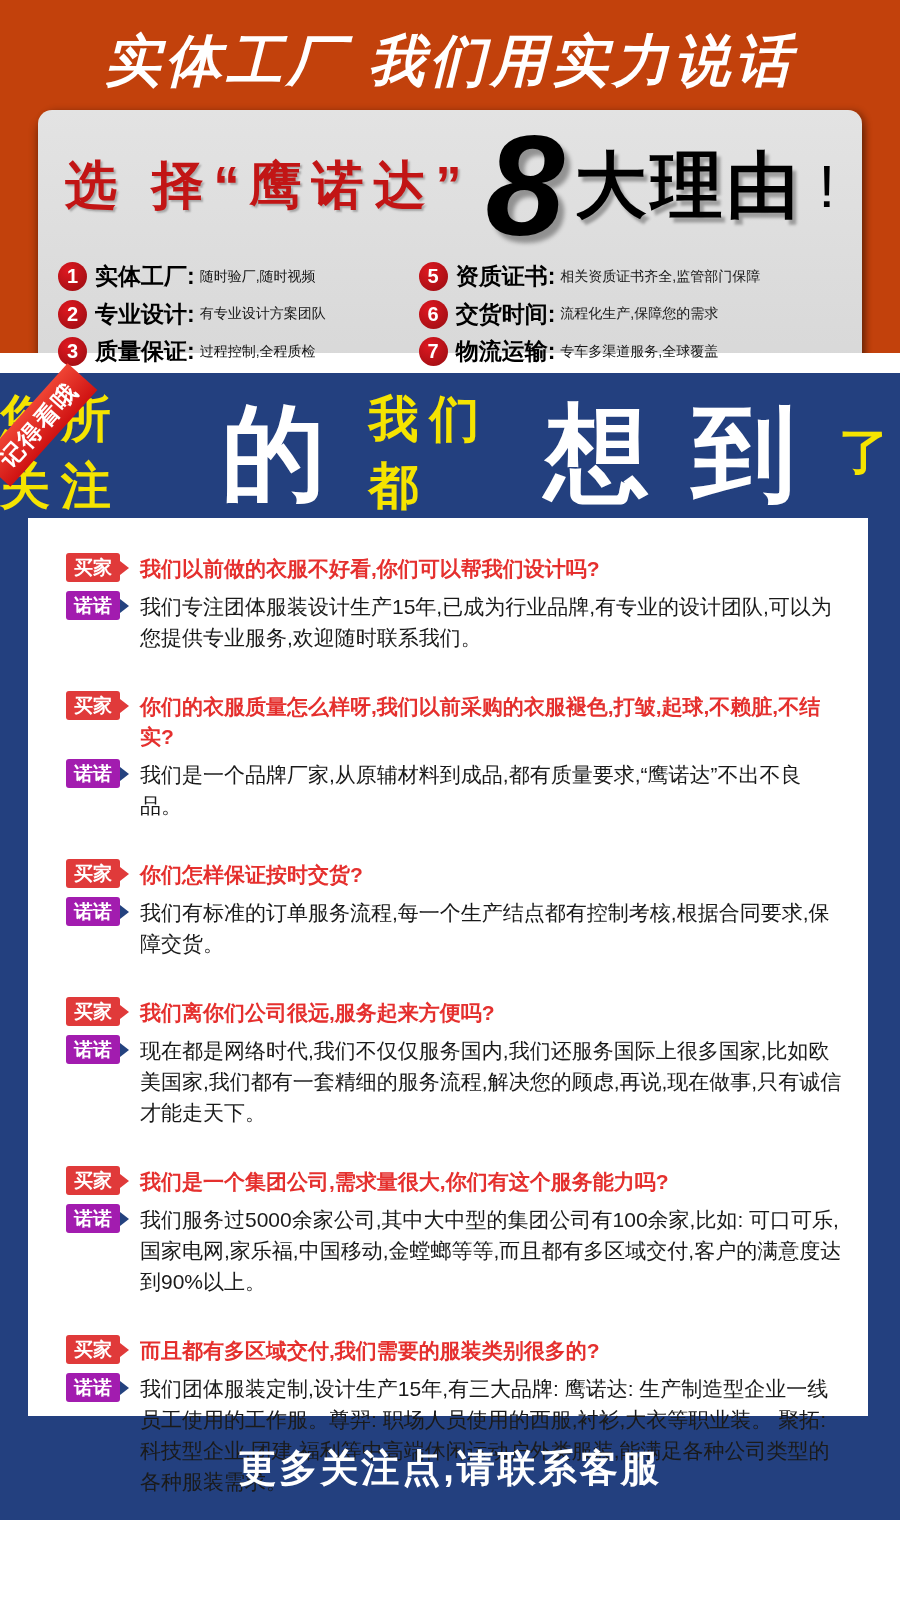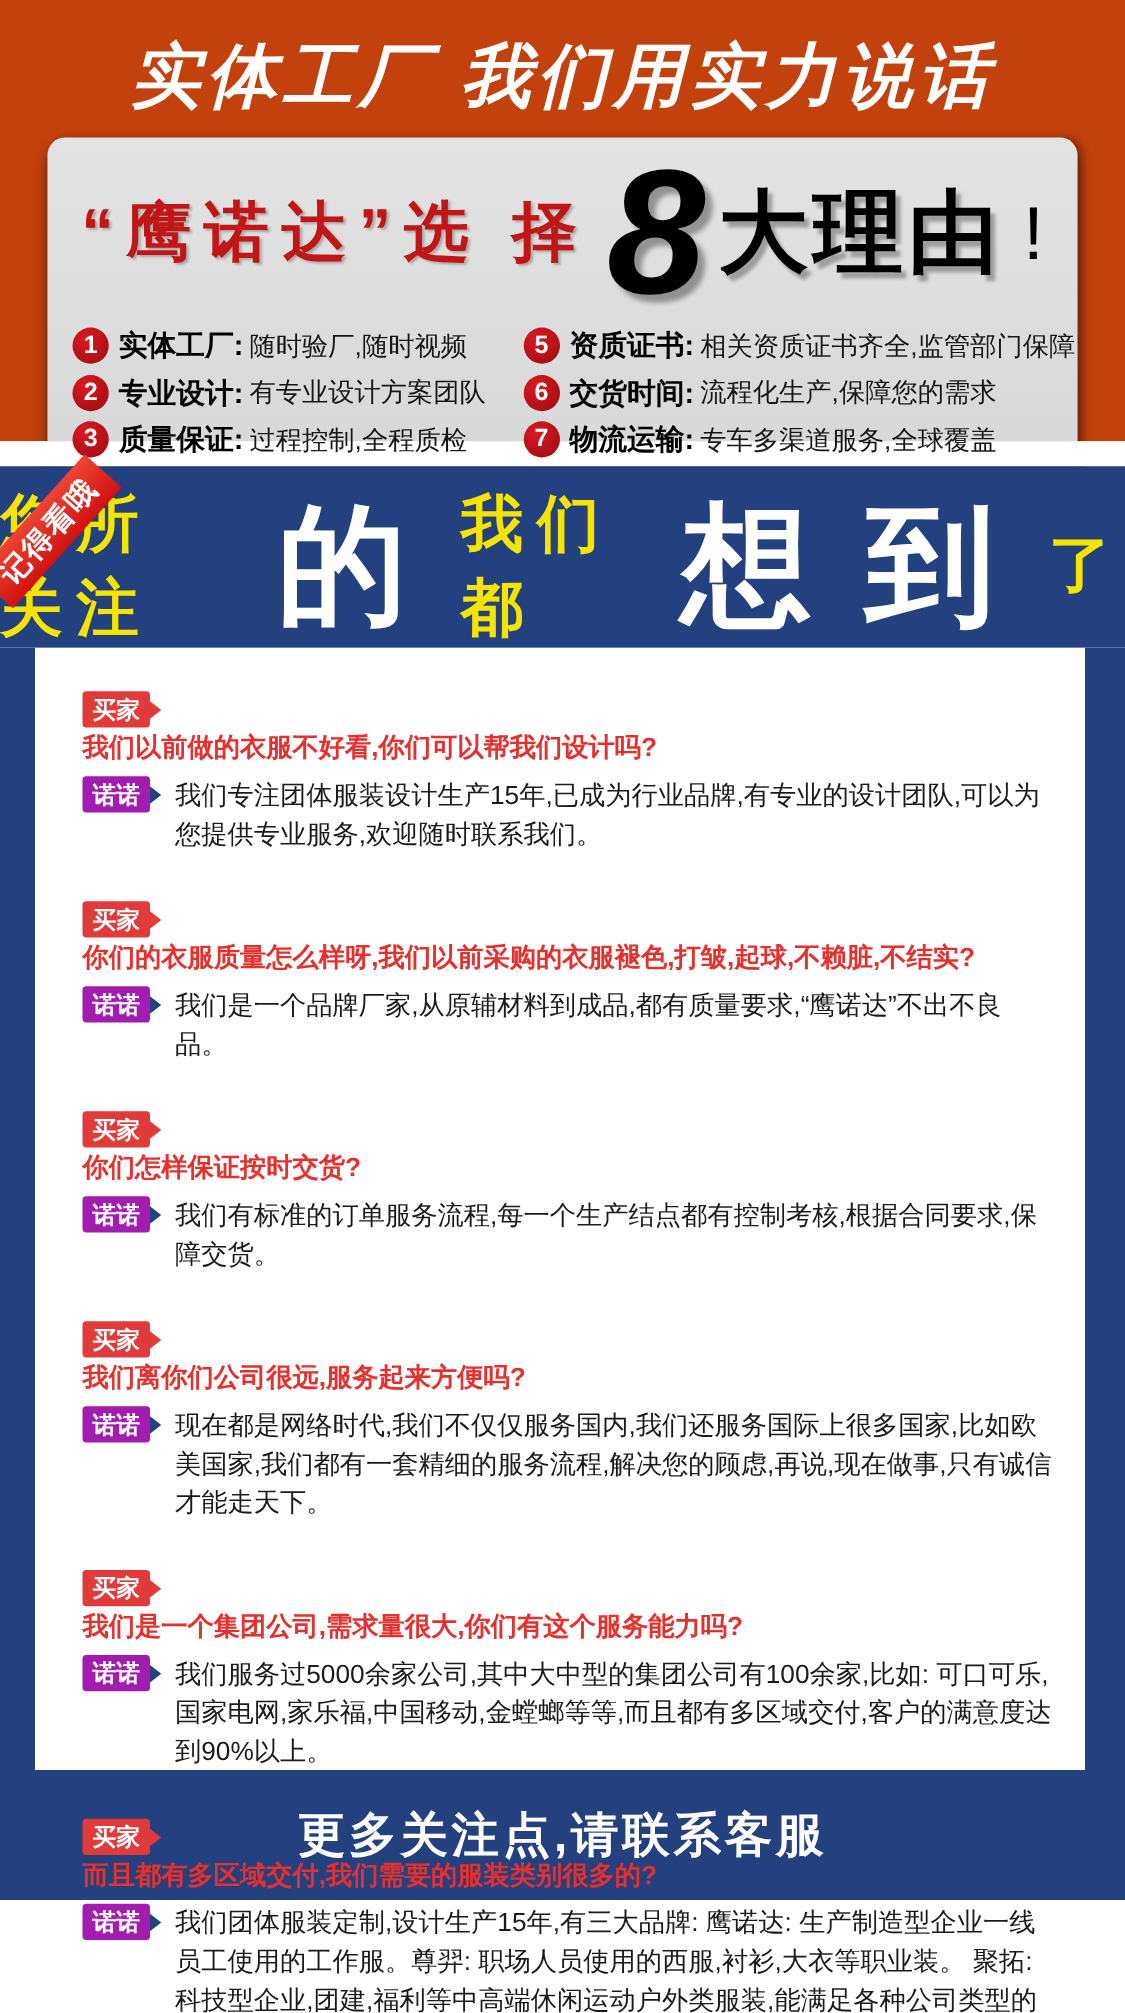--- a/index.html
+++ b/index.html
@@ -23,21 +23,21 @@
     text-shadow:4px 5px 3px rgba(0,0,0,.3);}
   .ct-bang{color:#000;font-size:60px;font-weight:400;margin-left:16px;}
   .reasons-grid{display:grid;grid-template-columns:46% 54%;grid-template-rows:repeat(4,1fr);
     grid-auto-flow:column;height:150px;margin-top:2px;}
   .reason{display:flex;align-items:center;white-space:nowrap;}
   .reason-num{flex:0 0 29px;height:29px;border-radius:50%;margin-right:8px;
     background:radial-gradient(circle at 35% 30%,#de1820,#970c11);
     color:#fff;font-size:20px;font-weight:700;display:inline-flex;
     align-items:center;justify-content:center;}
   .reason-term{font-size:23px;font-weight:800;color:#000;}
-  .reason-desc{font-size:21px;color:#161616;margin-left:5px;}
+  .reason-desc{font-size:14px;color:#161616;margin-left:5px;}
 
   
   .white-gap{height:20px;background:#fff;}
 
   
   .banner-section{height:145px;background:#23407f;position:relative;overflow:visible;}
   .ribbon{position:absolute;left:-26px;top:32px;width:130px;height:40px;
     background:linear-gradient(180deg,#ef4434,#cf1212);transform:rotate(-48deg);
     display:flex;align-items:center;justify-content:center;
     color:#fff;font-size:24px;font-weight:800;letter-spacing:2px;z-index:2;}
@@ -45,21 +45,21 @@
     padding-top:14px;box-sizing:border-box;gap:41px;}
   .seg-accent{color:#f5e400;font-size:50px;font-weight:900;letter-spacing:11px;}
   .seg-big{color:#ffffff;font-size:104px;font-weight:900;line-height:1;letter-spacing:2px;}
 
   
   .qa-wrap{background:#23407f;}
   .qa-panel{margin:0 32px 0 28px;height:898px;background:#fff;box-sizing:border-box;
     padding:34px 25px 0 38px;}
   .qa-block{margin-bottom:37px;}
   .qa-row{display:flex;align-items:flex-start;}
-  .qa-row.q{margin-bottom:6px;flex-direction:column;}
+  .qa-row.q{margin-bottom:6px;}
   .qa-label{flex:0 0 auto;min-width:54px;height:29px;margin-right:20px;margin-top:1px;
     display:inline-flex;align-items:center;justify-content:center;
     font-size:19px;font-weight:800;color:#fff;border-radius:3px;position:relative;}
   .qa-label.buyer{background:#e03a3a;}
   .qa-label.seller{background:#a21caf;}
   .qa-label::after{content:'';position:absolute;right:-9px;top:50%;margin-top:-7px;
     border-top:7px solid transparent;border-bottom:7px solid transparent;border-left:9px solid;}
   .qa-label.buyer::after{border-left-color:#e03a3a;}
   .qa-label.seller::after{border-left-color:#24427f;}
   .qa-q-text{font-size:21px;font-weight:700;color:#e5302e;line-height:30px;padding-top:2px;}
@@ -72,22 +72,22 @@
 </head>
 <body>
 
 <div class="page">
 
   <section class="top-section">
     <h1 class="top-title">实体工厂 我们用实力说话</h1>
 
     <div class="reasons-card">
       <div class="card-title">
+        <span class="ct-red">选 择</span>
         <span class="ct-red">“鹰诺达”</span>
-        <span class="ct-red">选 择</span>
         <span class="ct-big8">8</span>
         <span class="ct-black">大理由</span>
         <span class="ct-bang">!</span>
       </div>
       <div class="reasons-grid" id="reasons-grid">
   <div class="reason">
     <span class="reason-num">1</span>
     <span class="reason-term">实体工厂:</span>
     <span class="reason-desc">随时验厂,随时视频</span>
   </div>

